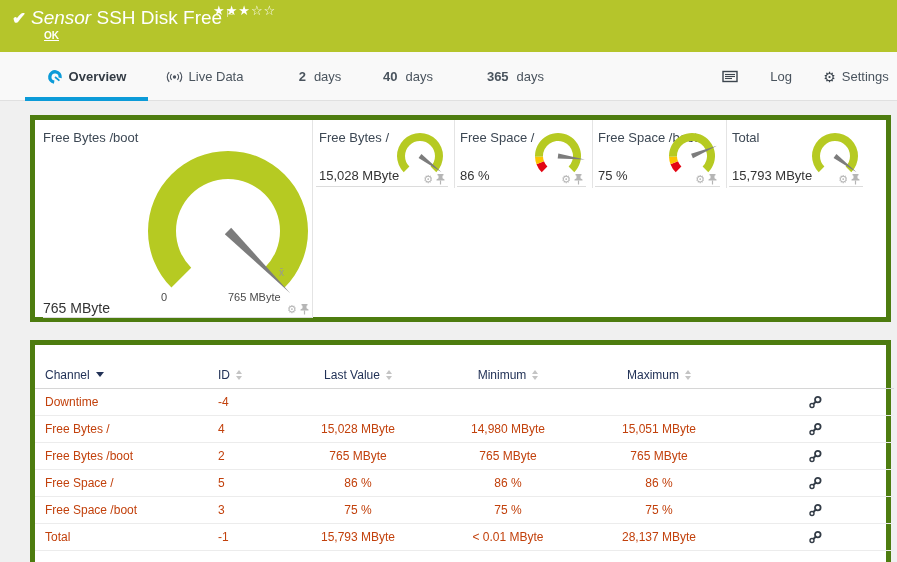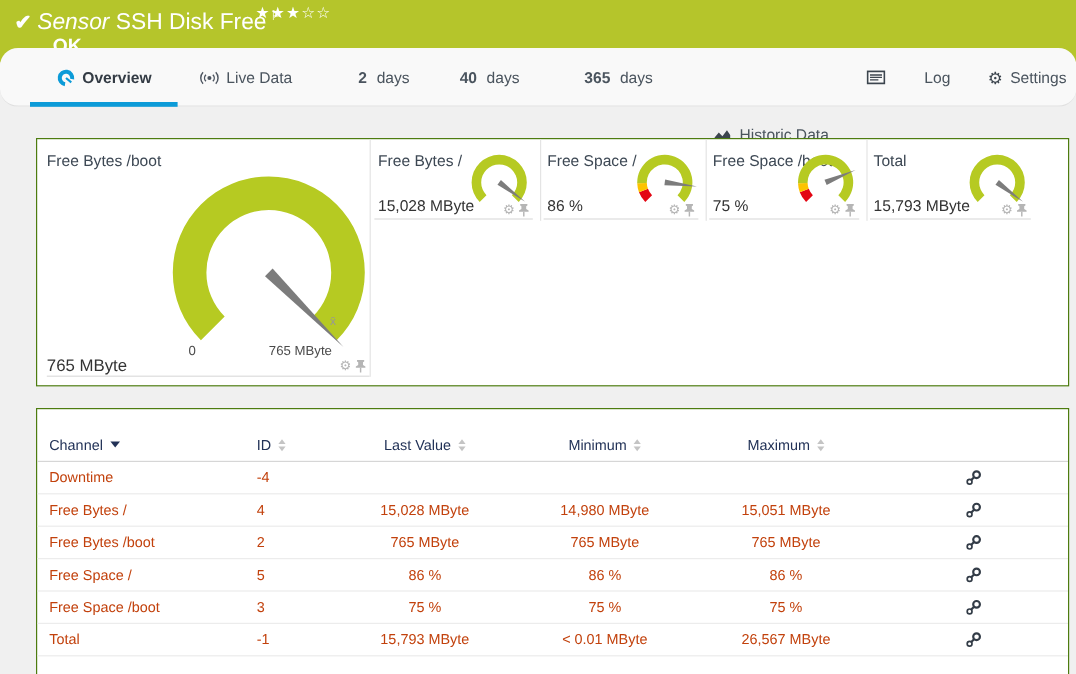--- a/index.html
+++ b/index.html
@@ -10,34 +10,34 @@
     position:relative;
     color:#3a434d;
   }
   
   .statusbar { position:absolute; left:0; top:0; width:897px; height:52px; background:#b5c52b; color:#fff; }
   .statusbar .check { position:absolute; left:12px; top:8px; font-size:17px; font-weight:bold; }
   .statusbar .titlewrap { position:absolute; left:31px; top:7px; font-size:19px; white-space:nowrap; }
   .statusbar .sensor-type { font-style:italic; }
   .statusbar .flag { font-size:11px; vertical-align:super; margin-left:3px; }
   .statusbar .stars { position:absolute; left:213px; top:3px; font-size:13px; letter-spacing:1px; }
-  .statusbar .okstate { position:absolute; left:44px; top:30px; font-size:16px; font-weight:bold;text-decoration:underline; }
-
-  
-  .tabbar { position:absolute; left:0; top:40px; width:897px; height:49px; background:#f9f9f9; border-bottom:1px solid #e0e0e0;border-radius:15px; }
+  .statusbar .okstate { position:absolute; left:44px; top:30px; font-size:10px; font-weight:bold;text-decoration:underline; }
+
+  
+  .tabbar { position:absolute; left:0; top:52px; width:897px; height:49px; background:#f9f9f9; border-bottom:1px solid #e0e0e0; }
   .tab { position:absolute; top:0; height:49px; display:flex; align-items:center; justify-content:center; gap:6px;
          font-size:13px; color:#4a545e; cursor:pointer; white-space:nowrap; }
   .tab .num { font-weight:bold; margin-right:2px; }
   .tab.active { font-weight:bold; color:#333b44; }
   .tab .active-underline { position:absolute; left:0; right:0; bottom:0; height:4px; background:#0c9bd8; }
   .tab svg, .tab .gearglyph { flex:0 0 auto; }
   .gearglyph { font-size:14px; color:#3c454e; line-height:1; }
 
   
-  .card { position:absolute; left:30px; width:861px; background:#fff; border:1px solid #4d7c0f;text-decoration:underline; }
+  .card { position:absolute; left:30px; width:861px; background:#fff; border:5px solid #4d7c0f;text-decoration:underline; }
   .card.gauges { top:115px; height:207px; }
   .card.channels { top:340px; height:230px; }
 
   
   .bigcell { position:absolute; left:0; top:0; width:278px; height:207px; }
   .bigcell .vborder { position:absolute; left:277px; top:0; width:1px; height:198px; background:#e4e4e4; }
   .gauge-title { position:absolute; left:8px; top:10px; font-size:13px; color:#3d4854; }
   .bigcell svg.gauge { position:absolute; left:98px; top:16px; }
   .scale-min { position:absolute; left:126px; top:171px; font-size:11px; color:#4a4a4a; }
   .scale-max { position:absolute; left:193px; top:171px; font-size:11px; color:#4a4a4a; }
@@ -348,21 +348,21 @@
         <line x1="5.4" y1="9" x2="7.9" y2="6.5" stroke="#333c47" stroke-width="1.8"></line>
           </svg>
         </div>
     </div>
 
     <div class="trow">
       <div class="cell">Total</div>
       <div class="cell">-1</div>
       <div class="cell center">15,793 MByte</div>
       <div class="cell center">&lt; 0.01 MByte</div>
-      <div class="cell center">26,567 MByte</div>
+      <div class="cell center">28,137 MByte</div>
       <div class="cell wrench">
           <svg width="14" height="14" viewBox="0 0 14 14">
         <circle cx="4" cy="10.5" r="2" fill="none" stroke="#333c47" stroke-width="1.4"></circle>
         <circle cx="9.8" cy="4.6" r="2.8" fill="none" stroke="#333c47" stroke-width="1.8"></circle>
         <line x1="5.4" y1="9" x2="7.9" y2="6.5" stroke="#333c47" stroke-width="1.8"></line>
           </svg>
         </div>
     </div>
 
   </div>

